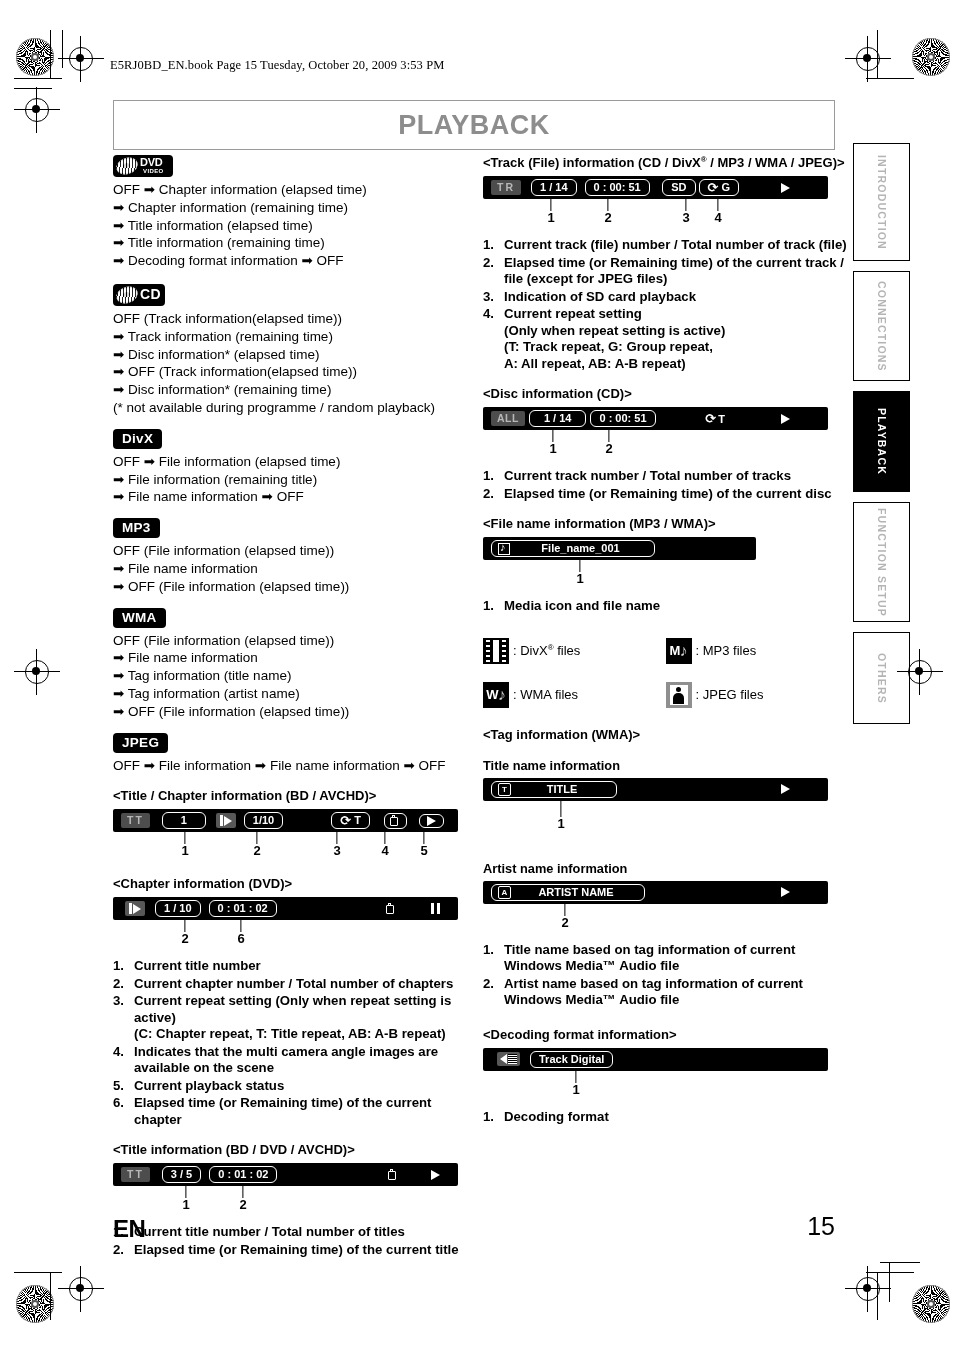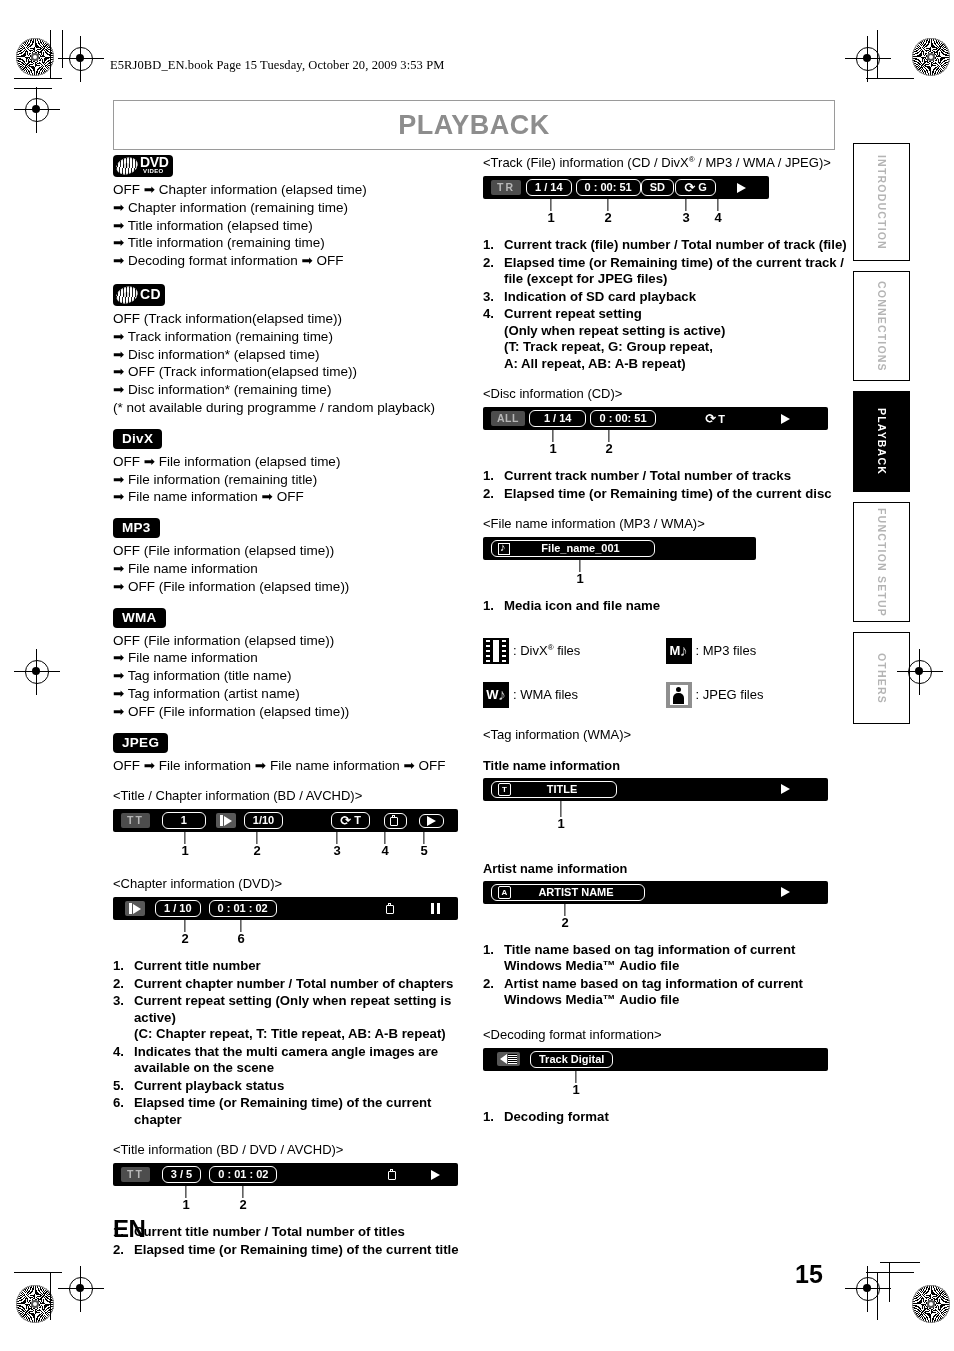--- a/index.html
+++ b/index.html
@@ -42,35 +42,35 @@
 
   
   .col{position:absolute;top:155px;width:365px;}
   .col-l{left:113px;}
   .col-r{left:483px;}
 
   
   .badge{display:inline-block;background:#000;color:#fff;border-radius:5px;
      font-weight:bold;vertical-align:middle;}
   .badge-dvd{position:relative;width:60px;height:22px;border-radius:4px;}
-  .badge-dvd .dt{position:absolute;left:27px;top:1px;font-size:14px;line-height:12px;letter-spacing:-.3px;}
+  .badge-dvd .dt{position:absolute;left:27px;top:1px;font-size:11px;line-height:12px;letter-spacing:-.3px;}
   .badge-dvd .dv{position:absolute;left:30px;top:13px;font-size:6px;line-height:6px;letter-spacing:.4px;}
   .disc{position:absolute;left:3px;top:3px;width:22px;height:16px;border-radius:50%;
      background:#fff;box-shadow:inset 0 0 0 1px #000;overflow:hidden;transform:rotate(-20deg);}
   .disc::before{content:"";position:absolute;left:7px;top:5px;width:7px;height:5px;border-radius:50%;background:#000;}
   .disc::after{content:"";position:absolute;left:0;top:0;right:0;bottom:0;
      background:repeating-linear-gradient(115deg,#000 0 1px,#fff 1px 3px);opacity:.85;}
   .badge-cd{position:relative;width:52px;height:22px;border-radius:4px;}
   .badge-cd .ct{position:absolute;left:27px;top:3px;font-size:14px;line-height:15px;letter-spacing:.5px;}
   .badge-sm{padding:2px 9px 3px;font-size:13.5px;border-radius:4px;letter-spacing:.3px;}
 
   .seq{font-size:13.5px;line-height:17.8px;margin:4px 0 0 0;}
   .seq div{white-space:nowrap;}
 
-  .caption{font-size:13px;margin:14px 0 6px;}
+  .caption{font-size:13px;margin:14px 0 6px;font-weight:bold;}
 
   
   .osd{position:relative;background:#000;height:23px;border-radius:2px;
        display:flex;align-items:center;padding:0 8px;box-sizing:border-box;}
   .osd .pill{border:1px solid #fff;border-radius:6px;color:#fff;font-size:11px;
        font-weight:bold;padding:1px 8px;line-height:13px;white-space:nowrap;
        display:flex;align-items:center;gap:3px;}
   .osd .flat{color:#b7b7b7;background:#4d4d4d;font-size:10.5px;font-weight:bold;
        padding:2px 6px;border-radius:2px;letter-spacing:2px;line-height:11px;}
   .osd .plain{color:#fff;font-size:12px;font-weight:bold;display:flex;align-items:center;gap:2px;}
@@ -127,21 +127,21 @@
   .mi-jpeg{background:#8f8f8f;display:flex;align-items:center;justify-content:center;}
   .mi-jpeg .inner{width:18px;height:20px;background:#fff;position:relative;}
   .mi-jpeg .inner::before{content:"";position:absolute;left:6px;top:2px;width:5px;height:5px;border-radius:50%;background:#000;}
   .mi-jpeg .inner::after{content:"";position:absolute;left:3px;top:8px;width:11px;height:11px;
      border-radius:5px 5px 0 0;background:#000;}
 
   .subh{font-size:12.8px;font-weight:bold;margin:16px 0 5px;}
 
   
   .foot-en{position:absolute;left:113px;top:1215px;font-size:24px;font-weight:bold;letter-spacing:-.5px;}
-  .foot-pg{position:absolute;left:795px;top:1260px;width:40px;text-align:left;font-size:25px;font-weight:bold;}
+  .foot-pg{position:absolute;left:795px;top:1212px;width:40px;text-align:right;font-size:25px;font-weight:normal;}
   sup{font-size:8px;vertical-align:super;}
 </style>
 </head>
 <body>
 
 <div class="rosette" style="left:16px;top:38px;"></div>
 <div class="rosette" style="left:912px;top:38px;"></div>
 <div class="rosette" style="left:16px;top:1285px;"></div>
 <div class="rosette" style="left:912px;top:1285px;"></div>
 
@@ -396,21 +396,21 @@
     <li><span class="n">1.</span><span>Current title number / Total number of titles</span></li>
     <li><span class="n">2.</span><span>Elapsed time (or Remaining time) of the current title</span></li>
   </ol>
 </div>
 
 <div class="col col-r">
 
   <div class="caption" style="margin-top:0">
     &lt;Track (File) information (CD / DivX<sup>®</sup> / MP3 / WMA / JPEG)&gt;
   </div>
-  <div class="osd" style="width:286px;">
+  <div class="osd" style="width:345px;">
     <span class="flat">TR</span>
     <span style="width:10px"></span>
     <span class="pill">1 / 14</span>
     <span style="width:8px"></span>
     <span class="pill">0 : 00: 51</span>
     <span class="sp"></span>
     <span class="pill">SD</span>
     <span style="width:3px"></span>
     <span class="pill">
       <span class="ico-rep">⟳</span>

